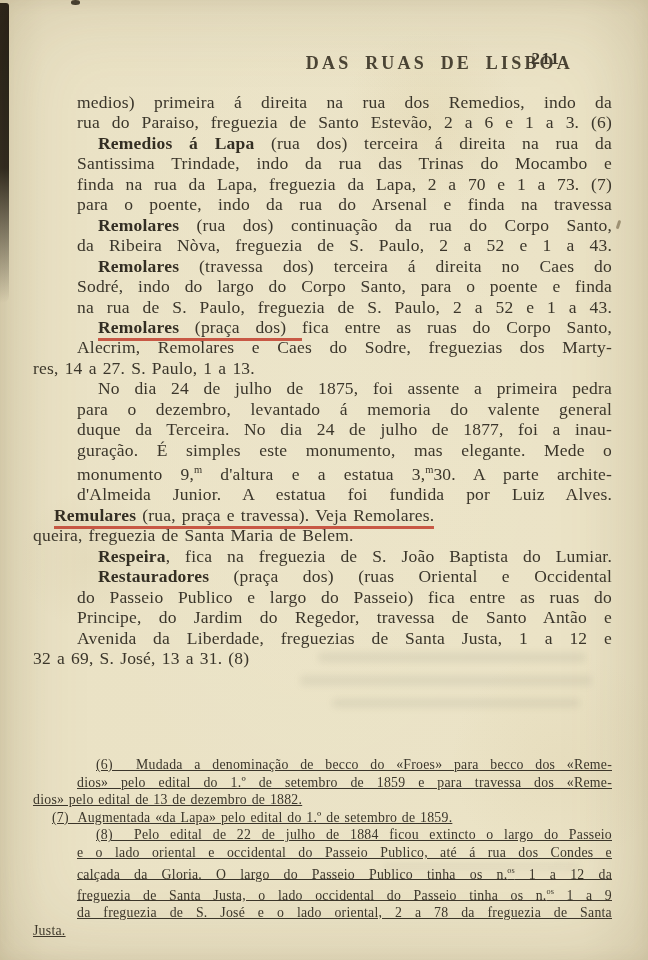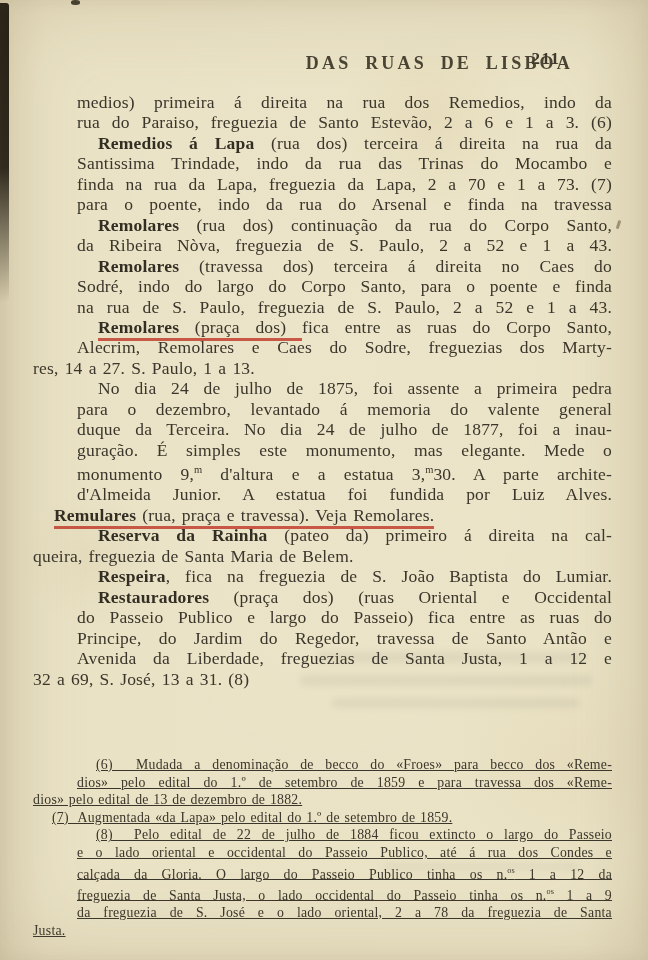--- a/index.html
+++ b/index.html
@@ -93,21 +93,20 @@
         <div class="line jl"><span>para o dezembro, levantado á memoria do valente general</span></div>
         <div class="line jl"><span>duque da Terceira. No dia 24 de julho de 1877, foi a inau-</span></div>
         <div class="line jl"><span>guração. É simples este monumento, mas elegante. Mede o</span></div>
         <div class="line jl"><span>monumento 9,</span><span class="sup">m</span><span> d'altura e a estatua 3,</span><span class="sup">m</span><span>30. A parte archite-</span></div>
         <div class="line jl"><span>d'Almeida Junior. A estatua foi fundida por Luiz Alves.</span></div>
       </div>
       <div>
         <div class="line first"><span class="b u">Remulares</span><span class="u"> (rua, praça e travessa). Veja Remolares.</span></div>
       </div>
       <div>
-        <div class="line jl first"><span class="b">Reserva da Rainha</span><span> (pateo da) primeiro á direita na cal-</span></div>
         <div class="line"><span>queira, freguezia de Santa Maria de Belem.</span></div>
       </div>
       <div>
         <div class="line jl first"><span class="b">Respeira</span><span>, fica na freguezia de S. João Baptista do Lumiar.</span></div>
       </div>
       <div>
         <div class="line jl first"><span class="b">Restauradores</span><span> (praça dos) (ruas Oriental e Occidental</span></div>
         <div class="line jl"><span>do Passeio Publico e largo do Passeio) fica entre as ruas do</span></div>
         <div class="line jl"><span>Principe, do Jardim do Regedor, travessa de Santo Antão e</span></div>
         <div class="line jl"><span>Avenida da Liberdade, freguezias de Santa Justa, 1 a 12 e</span></div>

